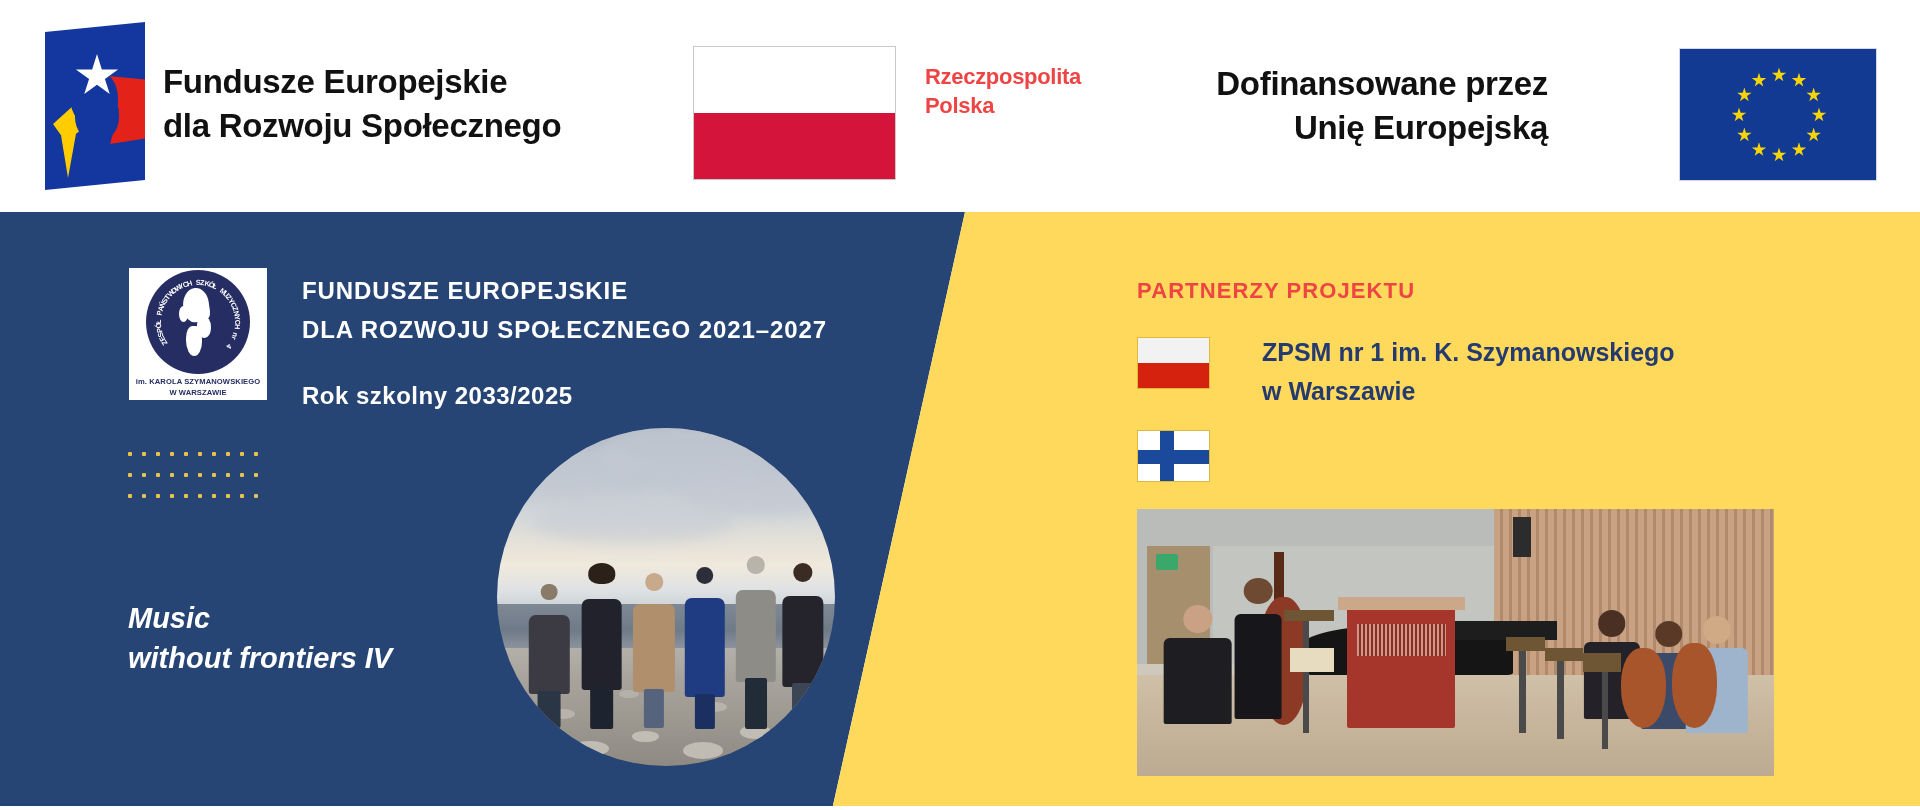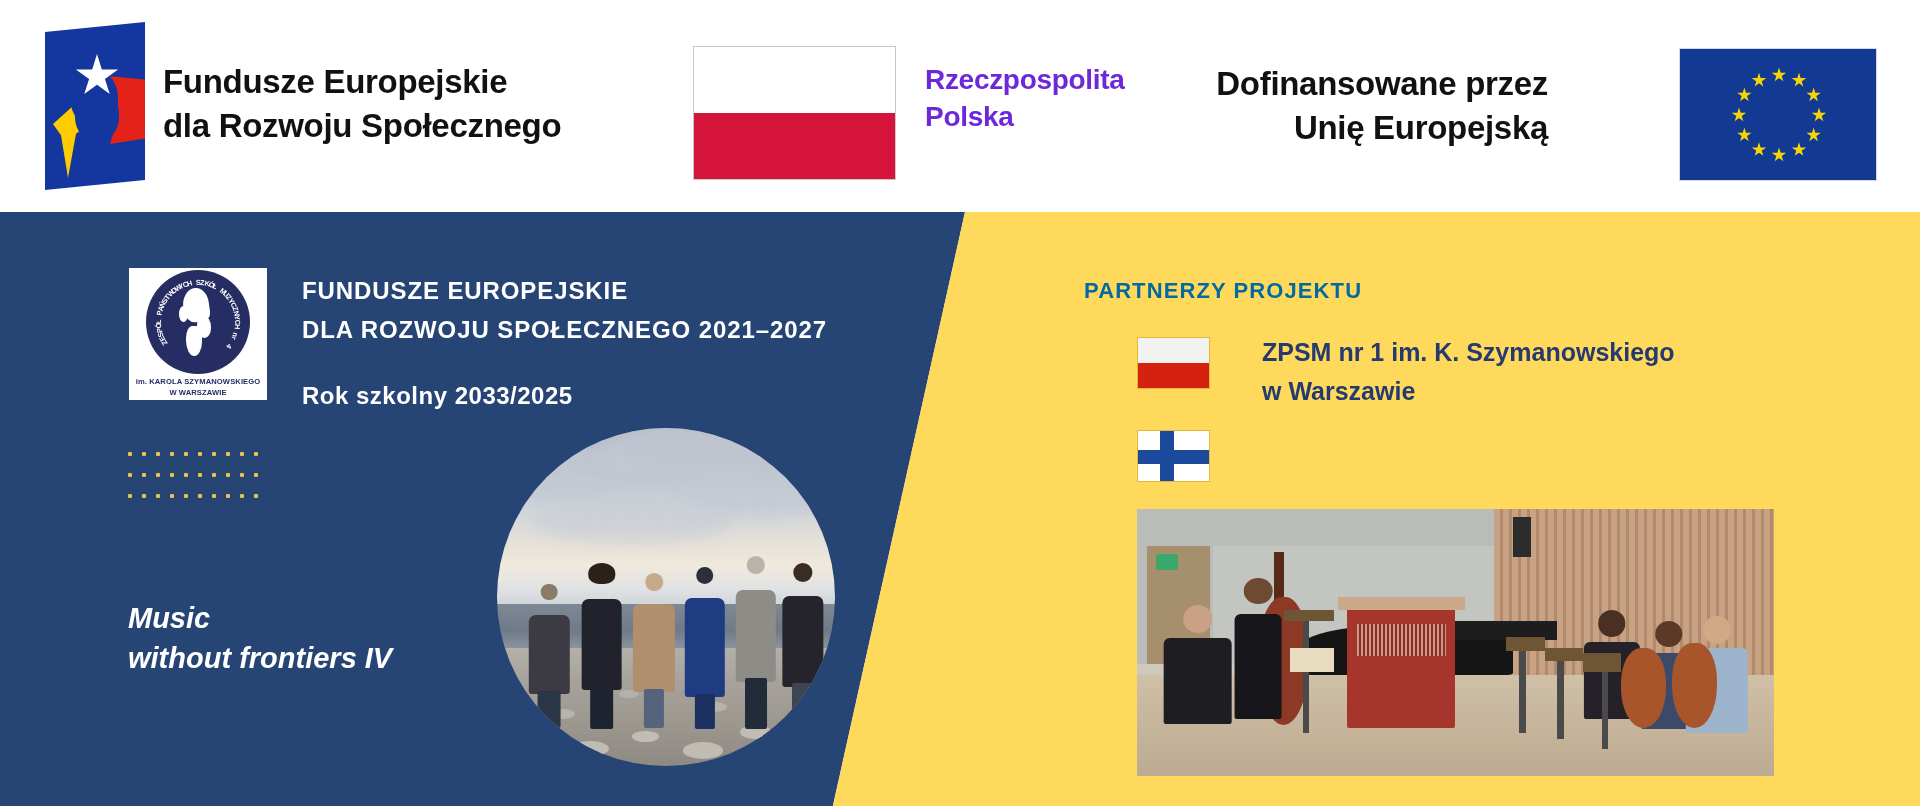--- a/index.html
+++ b/index.html
@@ -28,22 +28,22 @@
 
   .fe-text { position:absolute; left:163px; top:60px; font-size:33px; font-weight:700;
      color:#111; line-height:1.32; letter-spacing:-0.3px; white-space:pre-line; }
 
   
   .pl-flag { position:absolute; left:693px; top:46px; width:203px; height:134px;
      border:1px solid #c9c9c9; background:#fff; }
   .pl-flag .white { position:absolute; left:0; top:0; right:0; height:50%; background:#fff; }
   .pl-flag .red { position:absolute; left:0; bottom:0; right:0; height:50%; background:#d4143a; }
 
-  .rp-text { position:absolute; left:925px; top:62px; font-size:28px; font-weight:700;
-     color:#6d28d9; line-height:1.32; letter-spacing:-0.3px; white-space:pre-line; }
+  .rp-text { position:absolute; left:925px; top:62px; font-size:22px; font-weight:700;
+     color:#ef4444; line-height:1.32; letter-spacing:-0.3px; white-space:pre-line; }
 
   .ue-text { position:absolute; right:372px; top:62px; text-align:right; font-size:33px; font-weight:700;
      color:#111; line-height:1.32; letter-spacing:-0.3px; white-space:pre-line; }
 
   
   .eu-flag { position:absolute; left:1679px; top:48px; width:198px; height:133px; background:#133a93;
      border:1px solid #d6d6e4; }
   .eu-star { position:absolute; width:15px; height:15px; background:#f6d508;
      clip-path: polygon(50% 0%, 61% 35%, 98% 35%, 68% 57%, 79% 91%, 50% 70%, 21% 91%, 32% 57%, 2% 35%, 39% 35%); }
 
@@ -96,21 +96,21 @@
      background:linear-gradient(#7f8996, #6f7a88 60%, #8b939d); }
   .ph-beach { position:absolute; left:0; top:65%; right:0; bottom:0;
      background:linear-gradient(#b3b0aa 0%, #a8a49d 25%, #9d9890 60%, #8e8a83 100%); }
   .ph-pebble { position:absolute; background:#c8c4bc; border-radius:50%; opacity:.85; }
   .person { position:absolute; bottom:12%; }
   .p-head { position:absolute; left:50%; transform:translateX(-50%); border-radius:50%; }
   .p-body { position:absolute; left:50%; transform:translateX(-50%); border-radius:7px 7px 3px 3px; }
   .p-legs { position:absolute; left:50%; transform:translateX(-50%); background:#2a3646; border-radius:2px; }
 
   
-  .partners-h { position:absolute; left:1084px; top:278px; color:#0369a1; font-size:22px;
+  .partners-h { position:absolute; left:1137px; top:278px; color:#ef4444; font-size:22px;
      font-weight:700; letter-spacing:1.1px; }
 
   .pl-mini { position:absolute; left:1137px; top:337px; width:73px; height:52px; border:1px solid #e0b93a; }
   .pl-mini .w { position:absolute; left:0; top:0; right:0; height:50%; background:#f2f2f2; }
   .pl-mini .r { position:absolute; left:0; bottom:0; right:0; height:50%; background:#d4220f; }
 
   .zpsm { position:absolute; left:1262px; top:333px; color:#253a6e; font-size:25px; font-weight:700;
      line-height:1.56; white-space:pre-line; }
 
   .fi-flag { position:absolute; left:1137px; top:430px; width:73px; height:52px; background:#fff;

